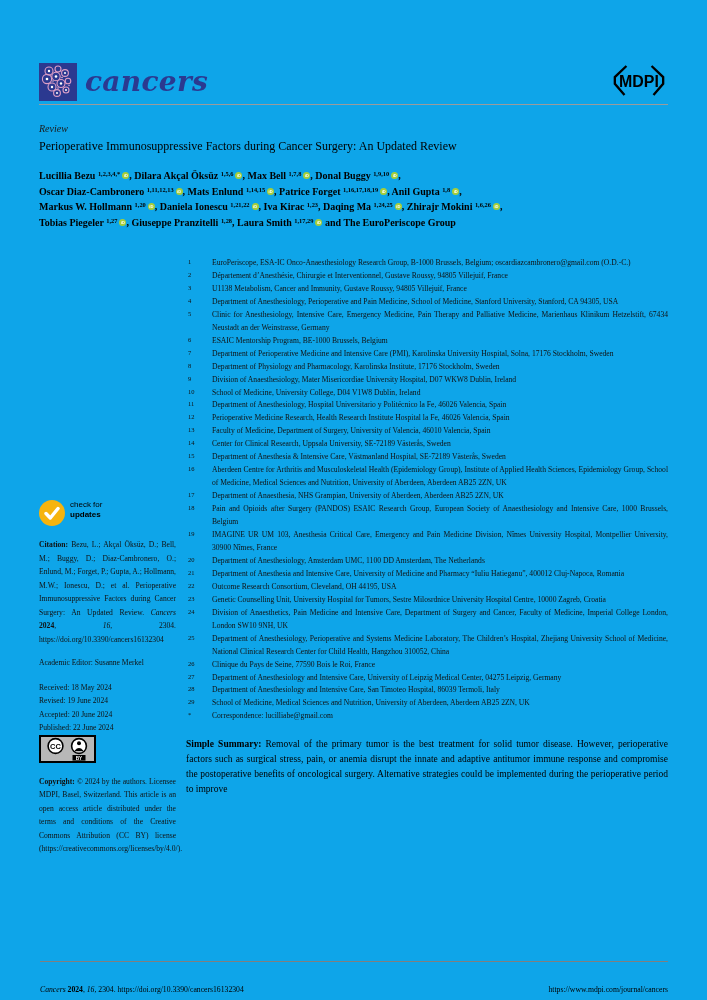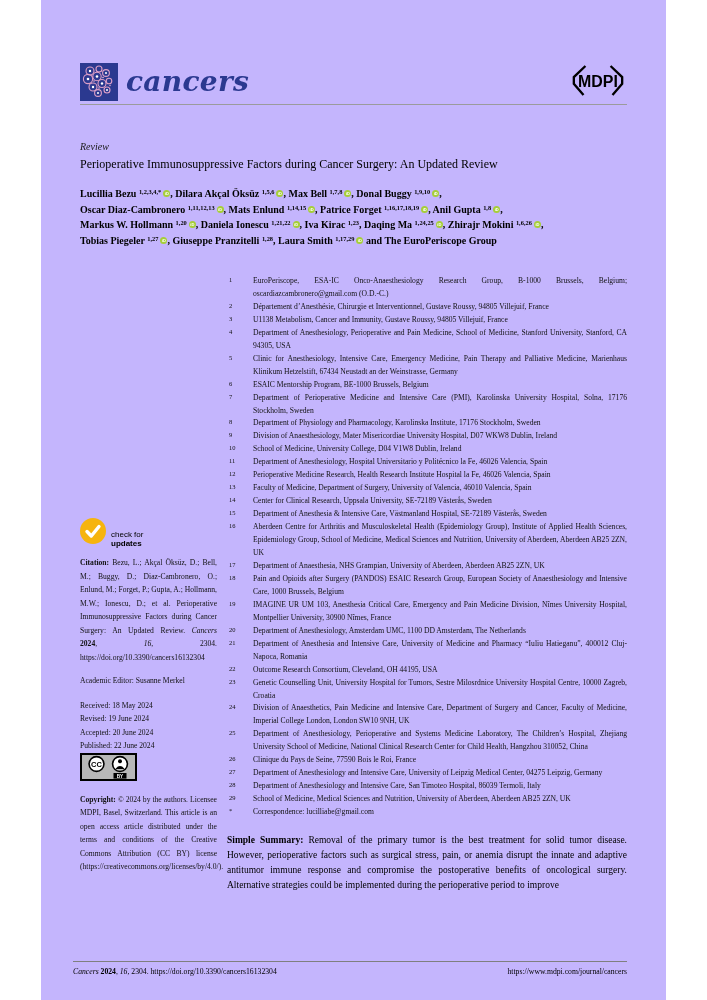--- a/index.html
+++ b/index.html
@@ -1,71 +1,71 @@
 <!DOCTYPE html>
 <html><head>
 <meta charset="utf-8">
 <style>
   html,body{margin:0;padding:0;background:#ffffff;}
   .page{
     position:relative;
-    width:625px;height:1000px;
+    width:707px;height:1000px;
     margin:0 auto;
-    background:#c4b5fd;
+    background:#0ea5e9;
     box-sizing:border-box;
     padding:0 39px;
     overflow:hidden;
     font-family:"Liberation Serif",serif;
     color:#111;
   }
   
   .journal-header{margin-top:63px;height:39px;display:flex;justify-content:space-between;align-items:flex-start;}
   .logo-group{display:flex;align-items:center;height:38px;}
   .logo-box{width:38px;height:38px;flex:none;}
   .journal-name{
     font-family:"DejaVu Serif",serif;font-style:italic;font-weight:600;
     font-size:28px;color:#2b3990;margin-left:8px;letter-spacing:0.3px;line-height:38px;
   }
   .mdpi-logo{margin-top:1px;}
   .header-rule{border-top:1px solid #9b9b9b;margin-top:2px;}
   
-  .kicker{margin-top:36px;font-style:italic;font-size:10px;color:#1a1a1a;}
+  .kicker{margin-top:18px;font-style:italic;font-size:10px;color:#1a1a1a;}
   .title{margin:3px 0 0 0;font-size:12px;line-height:19px;font-weight:normal;max-width:502px;color:#000;}
   
   .authors{margin-top:12px;font-weight:bold;font-size:10px;line-height:15.5px;color:#000;max-width:640px;}
   sup{font-size:64%;line-height:0;position:relative;top:-0.45em;vertical-align:baseline;}
   .orcid{
     display:inline-block;width:7px;height:7px;border-radius:50%;
     background:#a6ce39;color:#fff;font:bold 4px/7px "Liberation Sans",sans-serif;
     text-align:center;vertical-align:2px;margin-left:2px;
   }
   
   .columns{display:flex;margin-top:27px;align-items:flex-start;}
   .sidebar{width:137px;flex:none;padding-top:243px;font-size:7.6px;line-height:13.5px;}
   .main{flex:1;margin-left:10px;}
   
-  .updates-badge{display:flex;align-items:flex-end;cursor:pointer;}
+  .updates-badge{display:flex;align-items:flex-start;cursor:pointer;}
   .updates-text{margin-left:5px;font-family:"Liberation Sans",sans-serif;font-size:8px;line-height:9.5px;color:#000;}
   .updates-text b{display:block;}
   .citation{text-align:justify;}
   .academic-editor{margin-top:10px;}
   .dates{margin-top:11px;}
   .cc-badge{margin-top:0;display:block;cursor:pointer;}
   .copyright{text-align:justify;}
   
   .aff{display:flex;font-size:7.6px;line-height:12.95px;}
   .aff-num{width:26px;flex:none;box-sizing:border-box;padding-left:2px;font-size:6.5px;position:relative;top:-1px;}
   .aff-text{flex:1;text-align:justify;}
   
   .summary{margin-top:14px;font-size:9.5px;line-height:15px;text-align:justify;color:#000;}
   .summary b{font-weight:bold;}
   
   .footer{
-    position:absolute;left:32px;right:39px;top:961px;
-    border-top:1px solid #7f7f7f;padding-top:5px;
+    position:absolute;left:40px;right:39px;top:961px;
+    border-top:1px solid #7f7f7f;padding-top:23px;
     display:flex;justify-content:space-between;
     font-size:7.7px;color:#000;
   }
   .seg-b{font-weight:bold;}
   .seg-i{font-style:italic;}
 </style>
 </head>
 <body>
 
 <div class="page">

